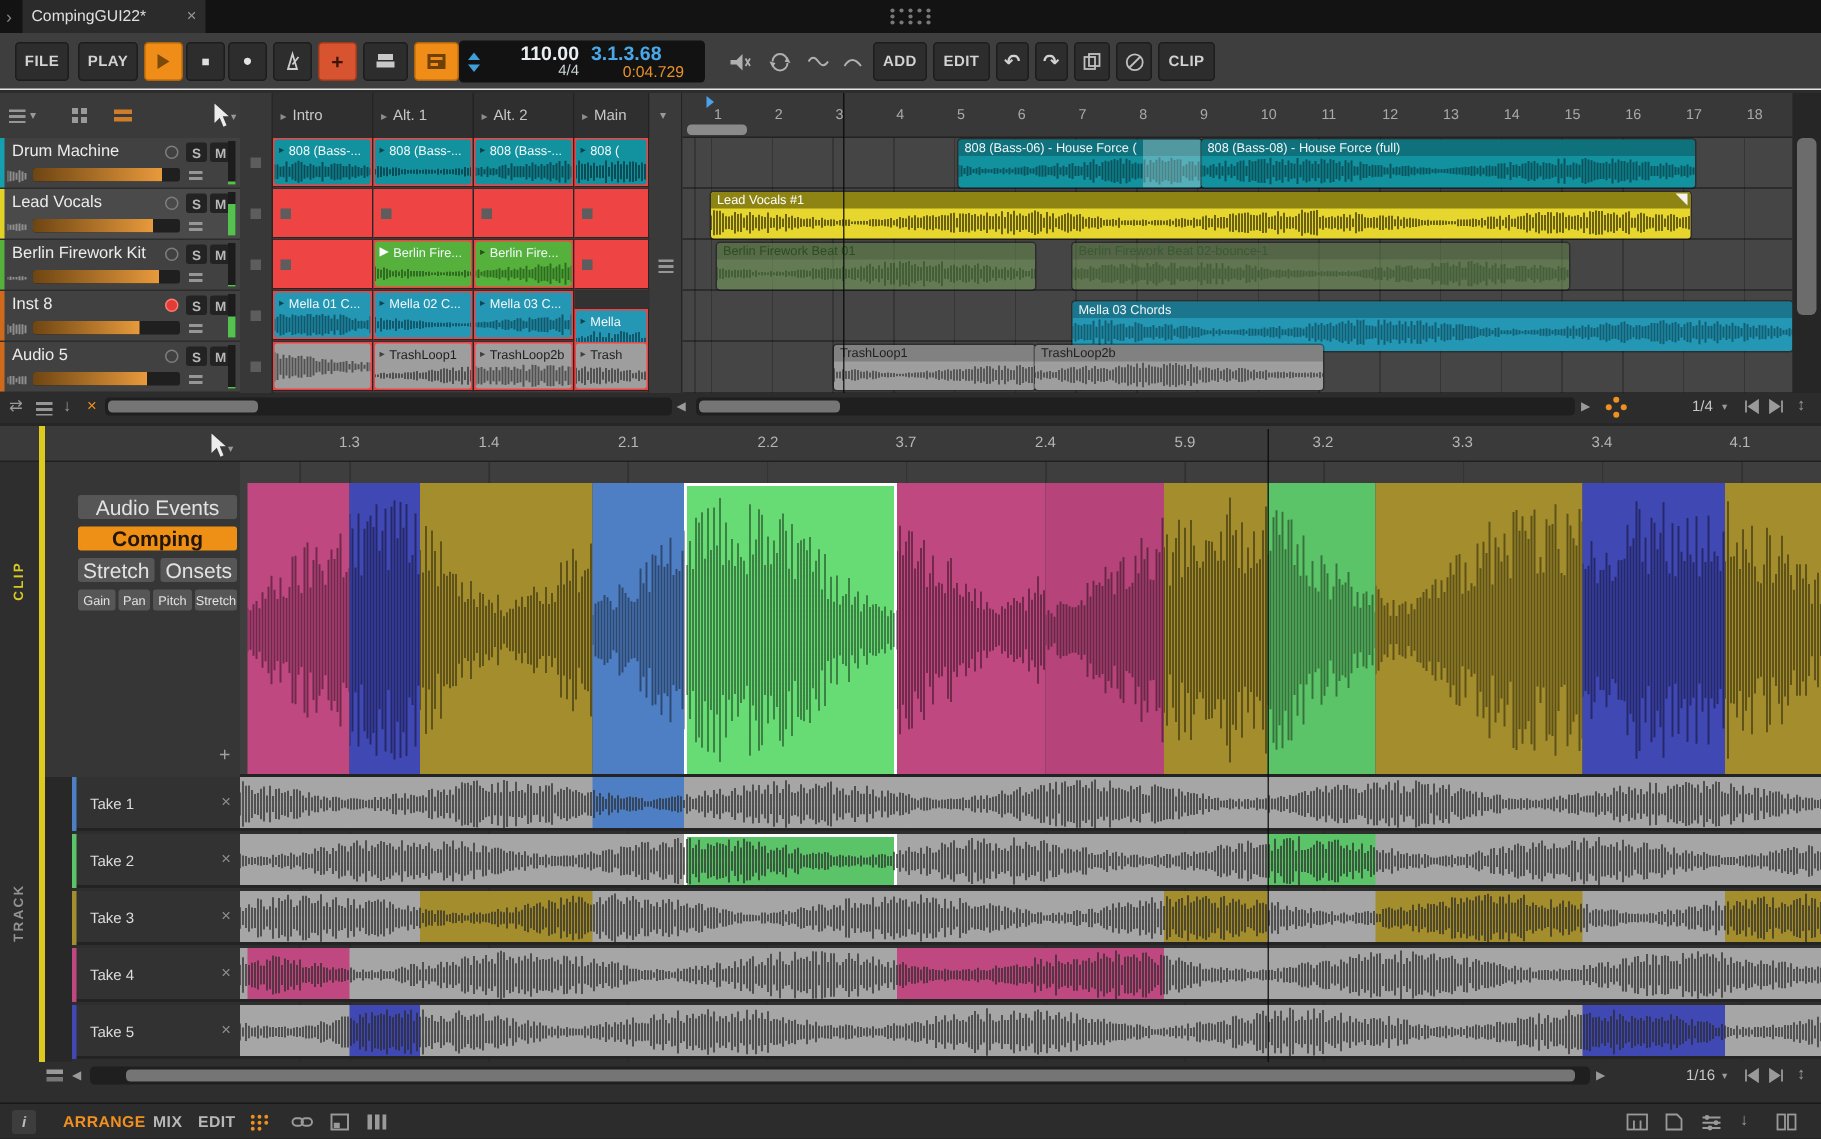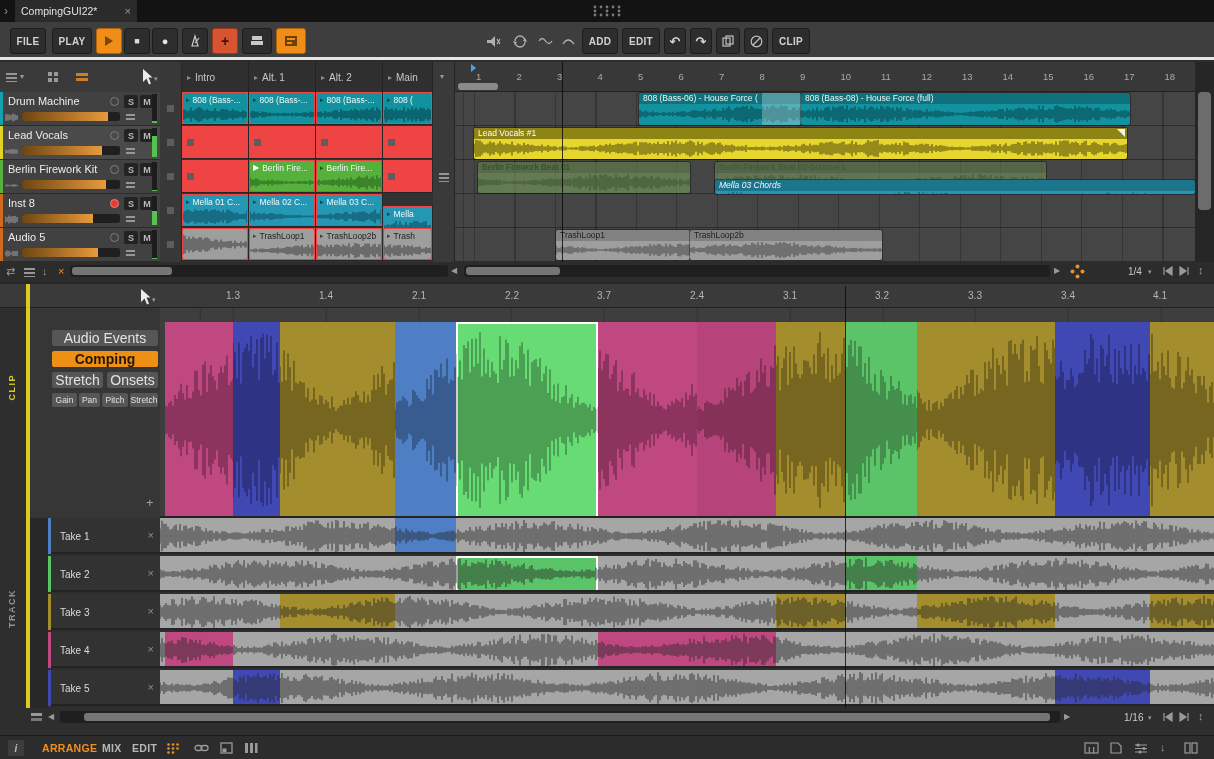--- a/index.html
+++ b/index.html
@@ -8,21 +8,21 @@
 #app{position:relative;width:1214px;height:759px;background:#262626;color:#ccc}
 .a{position:absolute}
 .ic{color:#9a9a9a;font-size:11px;line-height:1;display:flex;align-items:center;justify-content:center}
 
 #tabbar{left:0;top:0;width:1214px;height:22px;background:#131313}
 .tab{left:15px;top:0;height:22px;width:122px;background:#2b2b2b;display:flex;align-items:center;padding:0 6px;gap:5px}
 .tab .t{flex:1;font-size:10.5px;color:#e0e0e0;white-space:nowrap;overflow:hidden}
 .tabx{color:#9a9a9a;font-size:11px}
 .tchev{left:4px;top:4px;color:#8a8a8a;font-size:12px}
 
-#toolbar{left:0;top:22px;width:1214px;height:38px;background:#3e3e3e;border-bottom:3px solid #e5e5e5}
+#toolbar{left:0;top:22px;width:1214px;height:38px;background:#3e3e3e;border-bottom:1px solid #e5e5e5}
 .tbtn{height:26px;top:6px;background:#2d2d2d;border:1px solid #1d1d1d;border-radius:3px;
   color:#d2d2d2;font-size:10px;font-weight:bold;display:flex;align-items:center;justify-content:center;letter-spacing:.3px}
 .tile{width:26px;height:26px;top:6px;background:#2d2d2d;border:1px solid #1d1d1d;border-radius:3px;
   display:flex;align-items:center;justify-content:center}
 .tile.orange{background:#ef8d18;border-color:#b06508}
 .tile.red{background:#d85430;border-color:#9c3a1a}
 #display{left:306px;top:5px;width:164px;height:28px;background:#121212;border-radius:3px;
   display:flex;align-items:center;gap:8px;padding:0 6px}
 .dcol{display:flex;flex-direction:column;justify-content:center;gap:1px}
 .tempo{font-size:13px;font-weight:bold;color:#e8eef2;text-align:right;line-height:12px}
@@ -172,20 +172,34 @@
         </svg>
     </div>
     <div class="a tile orange" style="left:276px;width:30px">
       <svg width="14" height="12">
           <rect x="1" y="1" width="12" height="10" fill="#6e4004"></rect>
           <rect x="3" y="3" width="8" height="2" fill="#ef8d18"></rect>
           <rect x="3" y="7" width="5" height="2" fill="#ef8d18"></rect>
         </svg>
     </div>
 
+    <div id="display" class="a">
+      <div class="dcol" style="gap:3px">
+        <div class="bluetri" style="border-bottom:5px solid #3f9fd8"></div>
+        <div class="bluetri" style="border-top:5px solid #3f9fd8"></div>
+      </div>
+      <div class="dcol" style="width:58px">
+        <div class="tempo">110.00</div>
+        <div class="tsig">4/4</div>
+      </div>
+      <div class="dcol" style="width:62px">
+        <div class="pos">3.1.3.68</div>
+        <div class="ptime">0:04.729</div>
+      </div>
+    </div>
 
     <div class="a tile" style="left:482px;width:22px;background:none;border:none">
       <svg width="15" height="13">
           <path d="M1 5 L5 5 L9 1 L9 12 L5 8 L1 8 Z" fill="#b0b0b0"></path>
           <path d="M11 4 L14 9 M14 4 L11 9" stroke="#b0b0b0" stroke-width="1.2"></path>
         </svg>
     </div>
     <div class="a tile" style="left:508px;width:24px;background:none;border:none">
       <svg width="16" height="13">
           <path d="M3 6 A5 5 0 0 1 13 6 M13 7 A5 5 0 0 1 3 7" stroke="#b0b0b0" stroke-width="1.3" fill="none"></path>
@@ -626,21 +640,21 @@
       </div>
       <div class="a clip" style="left:260px;top:100px;width:331px;height:31px;background:rgba(130,175,100,0.45)">
         <div class="chead" style="background:rgba(0,0,0,0.12);color:#3a5a30">Berlin Firework Beat 02-bounce-1</div>
         <div class="wave" style="height:19px">
             <svg width="331" height="19" preserveAspectRatio="none">
               <path d="M0 6.7V12.3M2 5.3V13.7M4 6.5V12.5M6 5.6V13.4M8 6.3V12.7M10 6.7V12.3M12 4.5V14.5M14 5.3V13.7M16 6.3V12.7M18 5.5V13.5M20 3.6V15.4M22 3.6V15.4M24 3.9V15.1M26 3.3V15.7M28 4.3V14.7M30 5.4V13.6M32 3.1V15.9M34 3.2V15.8M36 4.6V14.4M38 5.7V13.3M40 2.5V16.5M42 3.6V15.4M44 4.7V14.3M46 5.3V13.7M48 5.4V13.6M50 2.4V16.6M52 4.7V14.3M54 3.0V16.0M56 1.7V17.3M58 3.5V15.5M60 4.3V14.7M62 5.9V13.1M64 4.6V14.4M66 2.0V17.0M68 2.4V16.6M70 5.9V13.1M72 4.5V14.5M74 4.6V14.4M76 5.3V13.7M78 4.3V14.7M80 5.1V13.9M82 5.7V13.3M84 4.4V14.6M86 1.8V17.2M88 5.1V13.9M90 2.8V16.2M92 2.9V16.1M94 6.2V12.8M96 2.4V16.6M98 6.0V13.0M100 2.5V16.5M102 5.9V13.1M104 4.4V14.6M106 5.9V13.1M108 6.4V12.6M110 5.5V13.5M112 5.4V13.6M114 6.8V12.2M116 3.3V15.7M118 3.8V15.2M120 5.6V13.4M122 4.2V14.8M124 7.0V12.0M126 5.1V13.9M128 6.1V12.9M130 6.2V12.8M132 7.0V12.0M134 7.5V11.5M136 6.8V12.2M138 6.7V12.3M140 7.4V11.6M142 7.5V11.5M144 6.4V12.6M146 7.6V11.4M148 7.2V11.8M150 7.1V11.9M152 7.2V11.8M154 7.5V11.5M156 7.8V11.2M158 7.4V11.6M160 7.4V11.6M162 7.9V11.1M164 8.6V10.4M166 7.8V11.2M168 8.2V10.8M170 7.7V11.3M172 7.8V11.2M174 7.9V11.1M176 7.5V11.5M178 8.3V10.7M180 8.0V11.0M182 8.3V10.7M184 7.5V11.5M186 8.1V10.9M188 7.8V11.2M190 7.9V11.1M192 7.4V11.6M194 6.7V12.3M196 6.7V12.3M198 6.9V12.1M200 6.2V12.8M202 5.0V14.0M204 5.6V13.4M206 5.4V13.6M208 7.3V11.7M210 5.0V14.0M212 6.2V12.8M214 7.0V12.0M216 4.0V15.0M218 4.0V15.0M220 5.2V13.8M222 4.8V14.2M224 4.1V14.9M226 4.0V15.0M228 6.1V12.9M230 5.4V13.6M232 6.2V12.8M234 6.1V12.9M236 6.2V12.8M238 5.7V13.3M240 2.4V16.6M242 4.3V14.7M244 4.9V14.1M246 2.4V16.6M248 2.4V16.6M250 1.8V17.2M252 4.6V14.4M254 3.4V15.6M256 4.4V14.6M258 1.5V17.5M260 5.5V13.5M262 5.5V13.5M264 1.4V17.6M266 1.0V18.0M268 2.9V16.1M270 2.1V16.9M272 3.7V15.3M274 4.8V14.2M276 1.5V17.5M278 5.9V13.1M280 3.9V15.1M282 2.5V16.5M284 5.6V13.4M286 3.3V15.7M288 3.0V16.0M290 5.7V13.3M292 5.7V13.3M294 5.8V13.2M296 4.3V14.7M298 4.3V14.7M300 4.1V14.9M302 4.3V14.7M304 6.5V12.5M306 5.4V13.6M308 3.7V15.3M310 5.9V13.1M312 3.6V15.4M314 4.8V14.2M316 5.3V13.7M318 5.1V13.9M320 5.8V13.2M322 6.6V12.4M324 4.4V14.6M326 5.5V13.5M328 5.1V13.9M330 6.8V12.2" stroke="rgba(30,60,22,0.4)" stroke-width="1.3" fill="none"></path>
             </svg>
           </div>
       </div>
 
-      <div class="a clip" style="left: 260px; top: 118px; width: 480px; height: 14px; background: rgb(35, 151, 180); font-style: italic;">
+      <div class="a clip" style="left: 260px; top: 139px; width: 480px; height: 33px; background: rgb(35, 151, 180);">
         <div class="chead">Mella 03 Chords</div>
         <div class="wave" style="height:19px">
             <svg width="480" height="19" preserveAspectRatio="none">
               <path d="M0 5.4V13.6M2 3.3V15.7M4 4.5V14.5M6 5.0V14.0M8 4.0V15.0M10 4.3V14.7M12 4.3V14.7M14 1.9V17.1M16 5.8V13.2M18 1.0V18.0M20 5.2V13.8M22 1.6V17.4M24 3.5V15.5M26 1.5V17.5M28 5.0V14.0M30 4.3V14.7M32 3.9V15.1M34 3.8V15.2M36 6.2V12.8M38 5.1V13.9M40 5.6V13.4M42 2.9V16.1M44 3.5V15.5M46 4.0V15.0M48 5.9V13.1M50 6.0V13.0M52 5.9V13.1M54 4.7V14.3M56 6.5V12.5M58 5.4V13.6M60 5.9V13.1M62 4.0V15.0M64 4.9V14.1M66 4.3V14.7M68 7.2V11.8M70 6.3V12.7M72 5.3V13.7M74 5.1V13.9M76 5.3V13.7M78 6.9V12.1M80 5.7V13.3M82 6.2V12.8M84 6.0V13.0M86 7.2V11.8M88 7.6V11.4M90 8.1V10.9M92 8.4V10.6M94 6.9V12.1M96 8.3V10.7M98 7.3V11.7M100 8.4V10.6M102 8.1V10.9M104 8.0V11.0M106 8.4V10.6M108 8.0V11.0M110 8.0V11.0M112 7.7V11.3M114 7.4V11.6M116 8.4V10.6M118 7.0V12.0M120 7.2V11.8M122 7.1V11.9M124 7.5V11.5M126 7.1V11.9M128 6.4V12.6M130 7.1V11.9M132 6.1V12.9M134 6.0V13.0M136 6.6V12.4M138 5.3V13.7M140 7.5V11.5M142 7.6V11.4M144 6.8V12.2M146 7.2V11.8M148 6.1V12.9M150 6.4V12.6M152 6.5V12.5M154 7.1V11.9M156 5.8V13.2M158 3.6V15.4M160 5.5V13.5M162 3.1V15.9M164 4.5V14.5M166 3.3V15.7M168 4.8V14.2M170 4.0V15.0M172 3.1V15.9M174 5.3V13.7M176 4.4V14.6M178 3.2V15.8M180 2.4V16.6M182 3.8V15.2M184 1.6V17.4M186 3.4V15.6M188 5.2V13.8M190 1.1V17.9M192 1.6V17.4M194 1.2V17.8M196 4.9V14.1M198 5.0V14.0M200 5.1V13.9M202 5.7V13.3M204 1.1V17.9M206 4.5V14.5M208 1.2V17.8M210 3.5V15.5M212 2.4V16.6M214 4.8V14.2M216 4.5V14.5M218 1.8V17.2M220 4.1V14.9M222 2.3V16.7M224 5.7V13.3M226 2.0V17.0M228 4.7V14.3M230 1.9V17.1M232 1.7V17.3M234 4.6V14.4M236 3.2V15.8M238 5.5V13.5M240 5.0V14.0M242 2.8V16.2M244 6.7V12.3M246 4.1V14.9M248 3.3V15.7M250 4.1V14.9M252 4.4V14.6M254 6.7V12.3M256 4.3V14.7M258 4.1V14.9M260 4.2V14.8M262 5.3V13.7M264 5.3V13.7M266 5.1V13.9M268 5.7V13.3M270 6.4V12.6M272 7.3V11.7M274 7.0V12.0M276 6.3V12.7M278 7.0V12.0M280 8.1V10.9M282 6.7V12.3M284 6.4V12.6M286 8.1V10.9M288 8.3V10.7M290 8.0V11.0M292 8.3V10.7M294 7.2V11.8M296 7.7V11.3M298 8.2V10.8M300 8.7V10.3M302 8.0V11.0M304 8.4V10.6M306 8.0V11.0M308 7.9V11.1M310 8.1V10.9M312 7.1V11.9M314 7.1V11.9M316 6.9V12.1M318 7.1V11.9M320 8.2V10.8M322 7.3V11.7M324 7.6V11.4M326 7.3V11.7M328 7.2V11.8M330 5.6V13.4M332 7.0V12.0M334 5.1V13.9M336 7.1V11.9M338 6.5V12.5M340 5.0V14.0M342 6.0V13.0M344 4.5V14.5M346 6.3V12.7M348 6.7V12.3M350 6.2V12.8M352 4.2V14.8M354 4.5V14.5M356 3.1V15.9M358 4.0V15.0M360 5.0V14.0M362 5.1V13.9M364 4.5V14.5M366 2.9V16.1M368 2.4V16.6M370 4.0V15.0M372 4.8V14.2M374 6.2V12.8M376 4.9V14.1M378 4.6V14.4M380 5.7V13.3M382 5.4V13.6M384 4.9V14.1M386 3.3V15.7M388 3.3V15.7M390 3.5V15.5M392 1.8V17.2M394 1.5V17.5M396 3.5V15.5M398 4.4V14.6M400 3.1V15.9M402 2.6V16.4M404 3.8V15.2M406 6.0V13.0M408 4.1V14.9M410 3.0V16.0M412 2.7V16.3M414 5.5V13.5M416 4.9V14.1M418 1.5V17.5M420 4.9V14.1M422 2.5V16.5M424 5.3V13.7M426 5.1V13.9M428 3.6V15.4M430 2.1V16.9M432 4.3V14.7M434 5.9V13.1M436 4.3V14.7M438 5.1V13.9M440 3.2V15.8M442 5.2V13.8M444 5.5V13.5M446 6.6V12.4M448 3.4V15.6M450 4.1V14.9M452 6.1V12.9M454 5.1V13.9M456 6.6V12.4M458 4.6V14.4M460 5.0V14.0M462 4.8V14.2M464 6.8V12.2M466 5.2V13.8M468 6.8V12.2M470 5.6V13.4M472 6.9V12.1M474 8.0V11.0M476 7.7V11.3M478 6.8V12.2M480 7.8V11.2" stroke="rgba(0,25,35,0.45)" stroke-width="1.3" fill="none"></path>
             </svg>
           </div>
       </div>
 
       <div class="a clip" style="left: 101px; top: 168px; width: 134px; height: 30px; background: rgb(158, 158, 158);">
         <div class="chead" style="background:rgba(0,0,0,0.18);color:#1f1f1f">TrashLoop1</div>
@@ -698,21 +712,21 @@
   </div>
 
   <div id="editor" class="a">
     <div class="a eruler">
       <span class="rlabel" style="left:233px">1.3</span>
       <span class="rlabel" style="left:326px">1.4</span>
       <span class="rlabel" style="left:419px">2.1</span>
       <span class="rlabel" style="left:512px">2.2</span>
       <span class="rlabel" style="left:604px">3.7</span>
       <span class="rlabel" style="left:697px">2.4</span>
-      <span class="rlabel" style="left:790px">3.1</span>
+      <span class="rlabel" style="left:790px">5.9</span>
       <span class="rlabel" style="left:882px">3.2</span>
       <span class="rlabel" style="left:975px">3.3</span>
       <span class="rlabel" style="left:1068px">3.4</span>
       <span class="rlabel" style="left:1160px">4.1</span>
     </div>
     <svg class="a" style="left:140px;top:5px;z-index:5" width="12" height="17">
         <path d="M1 0 L1 13 L4.5 9.5 L7 15.5 L9 14.5 L6.5 8.5 L10.5 8.5 Z" fill="#ececec"></path>
       </svg>
     <span class="a ic" style="left:152px;top:12px;font-size:7px;z-index:5">▾</span>
 

